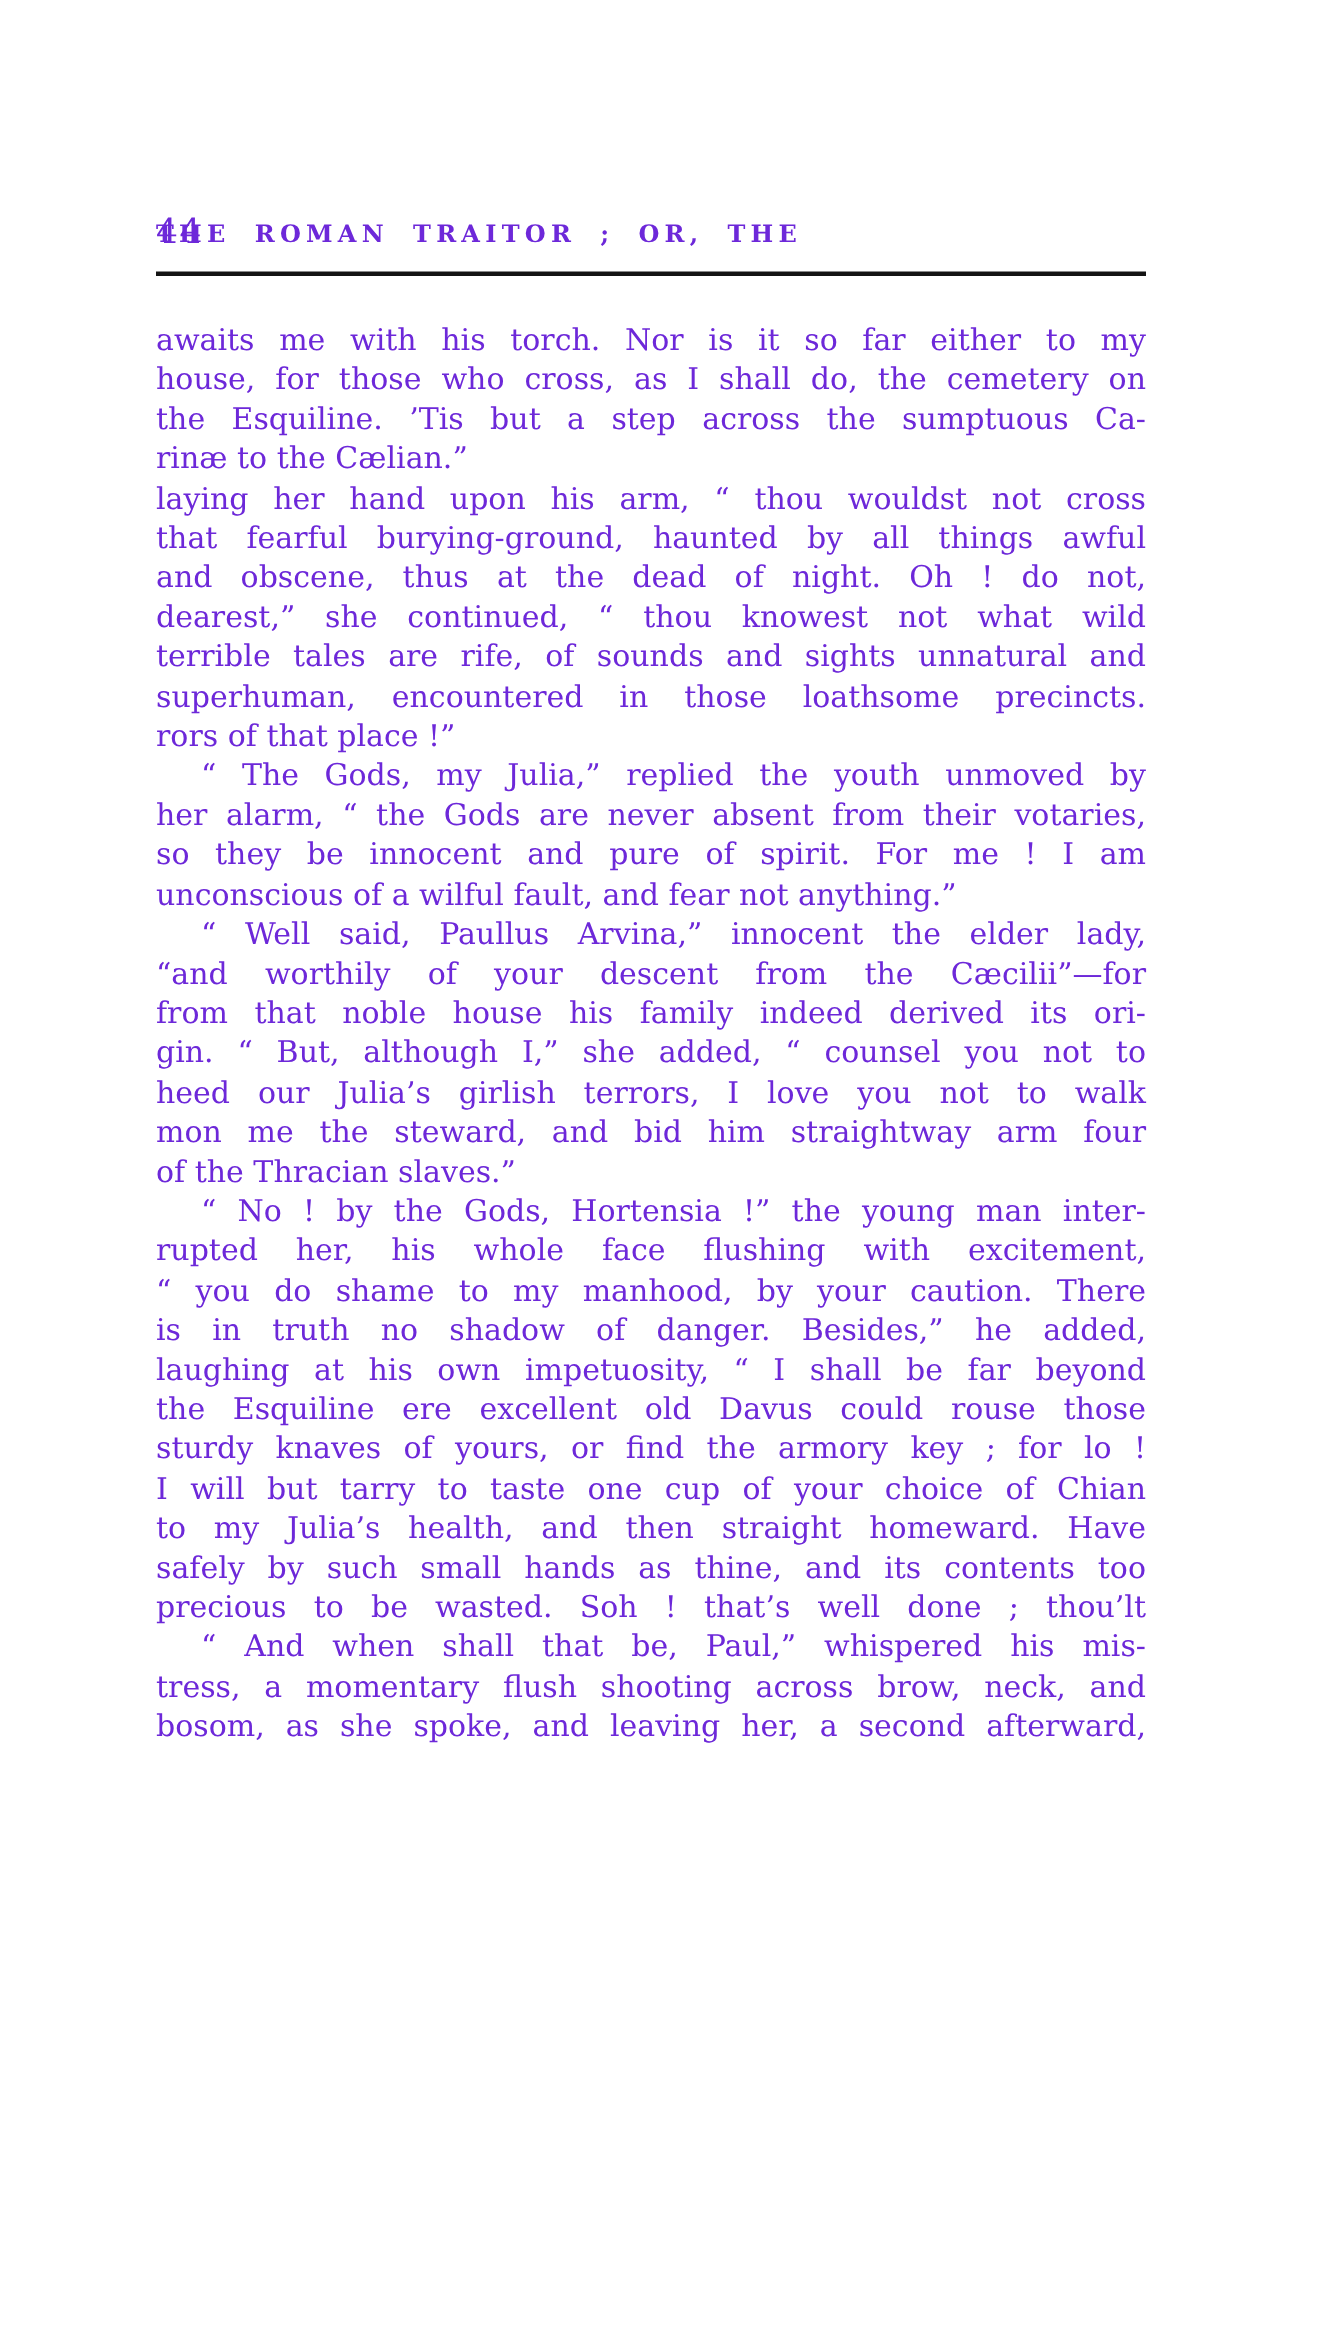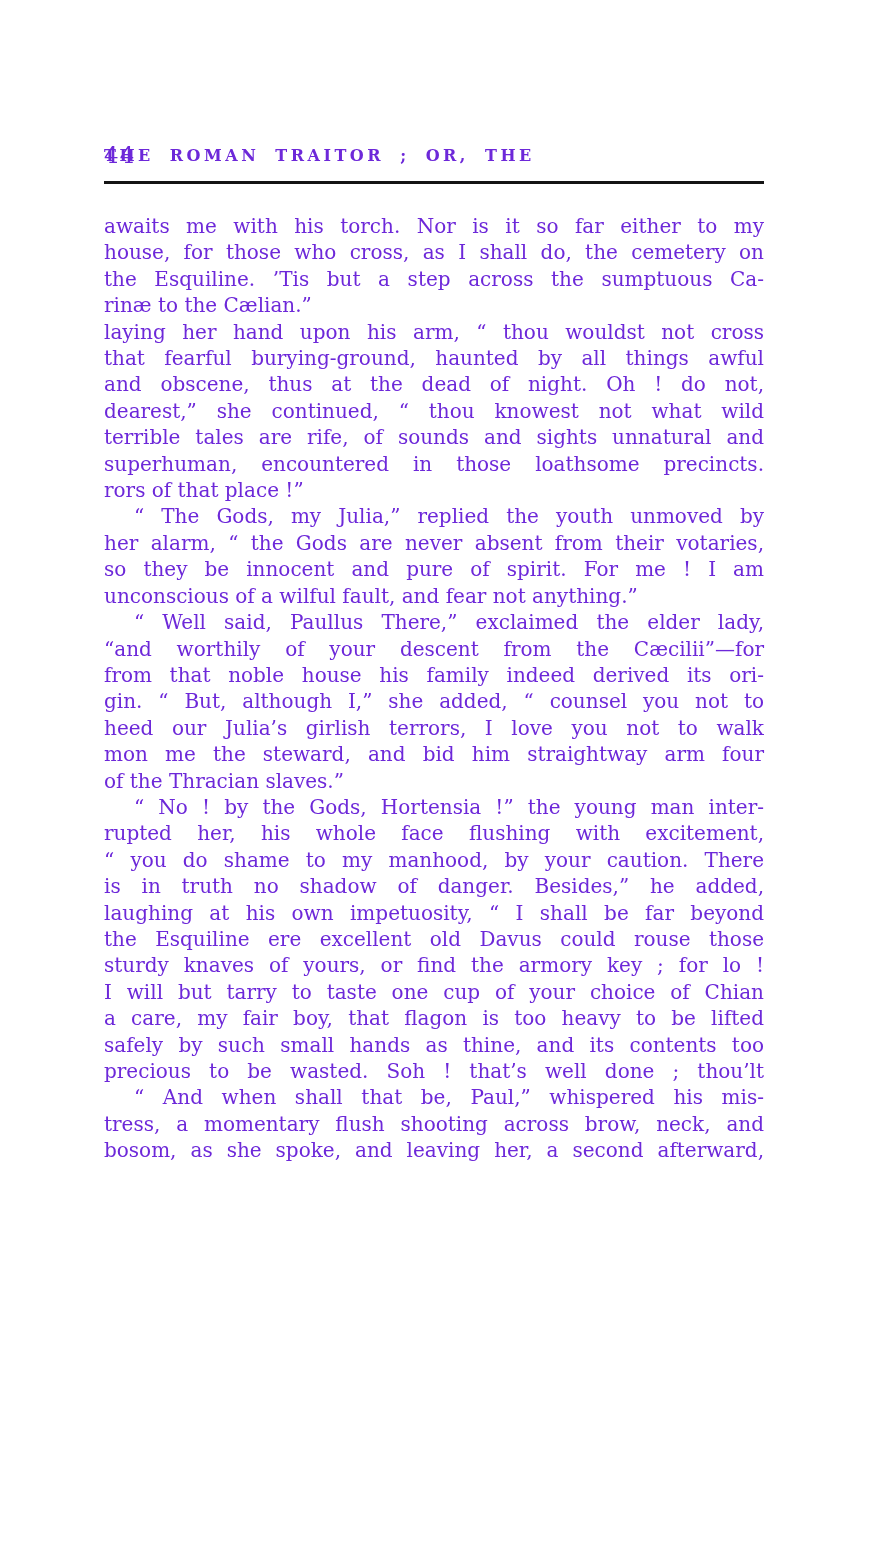--- a/index.html
+++ b/index.html
@@ -105,39 +105,39 @@
     </p>
 
     <p>
       <span class="line indent">“ The Gods, my Julia,” replied  the  youth unmoved  by</span>
       <span class="line">her alarm, “ the Gods are never absent from their votaries,</span>
       <span class="line">so  they  be  innocent  and  pure  of  spirit.   For  me !   I  am</span>
       <span class="line end">unconscious of  a  wilful fault, and fear  not  anything.”</span>
     </p>
 
     <p>
-      <span class="line indent">“ Well said, Paullus There,” exclaimed  the elder  lady,</span>
+      <span class="line indent">“ Well said, Paullus Arvina,” innocent  the elder  lady,</span>
       <span class="line">“and  worthily of   your  descent   from   the   Cæcilii”—for</span>
       <span class="line">from  that  noble  house  his family indeed  derived  its ori-</span>
       <span class="line">gin.   “ But, although I,” she  added, “ counsel  you  not  to</span>
       <span class="line">heed  our  Julia’s  girlish  terrors, I  love  you  not  to  walk</span>
       <span class="line">mon  me  the  steward, and  bid  him  straightway  arm  four</span>
       <span class="line end">of  the Thracian  slaves.”</span>
     </p>
 
     <p>
       <span class="line indent">“ No !  by the Gods, Hortensia !” the  young  man inter-</span>
       <span class="line">rupted  her,  his   whole   face   flushing   with   excitement,</span>
       <span class="line">“ you do shame to my manhood, by your caution.    There</span>
       <span class="line">is  in  truth  no  shadow  of  danger.    Besides,”  he  added,</span>
       <span class="line">laughing  at  his  own  impetuosity, “ I  shall  be  far  beyond</span>
       <span class="line">the  Esquiline  ere  excellent  old  Davus  could  rouse  those</span>
       <span class="line">sturdy  knaves  of  yours,  or  find  the  armory  key ;  for  lo !</span>
       <span class="line">I  will  but  tarry  to  taste  one  cup  of  your  choice  of  Chian</span>
-      <span class="line">a  care,  my  fair  boy,  that  flagon  is  too  heavy  to  be  lifted</span>
+      <span class="line">to  my  Julia’s  health,  and  then  straight   homeward.    Have</span>
       <span class="line">safely  by  such  small  hands  as  thine,  and  its  contents  too</span>
       <span class="line">precious   to   be   wasted.    Soh !   that’s   well   done ;  thou’lt</span>
     </p>
 
     <p>
       <span class="line indent">“ And  when  shall  that  be,  Paul,”  whispered  his  mis-</span>
       <span class="line">tress,  a  momentary  flush  shooting   across  brow,  neck,  and</span>
       <span class="line">bosom,  as  she  spoke,  and  leaving   her,  a  second  afterward,</span>
     </p>
 

